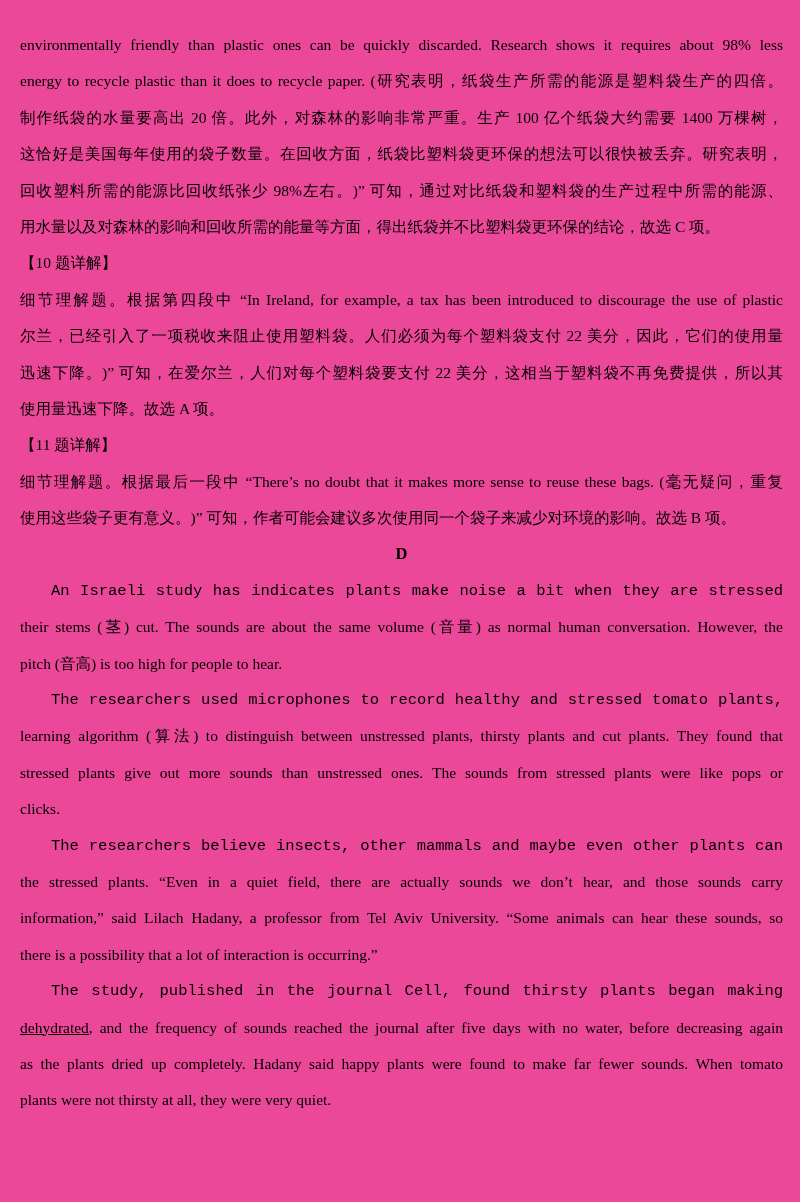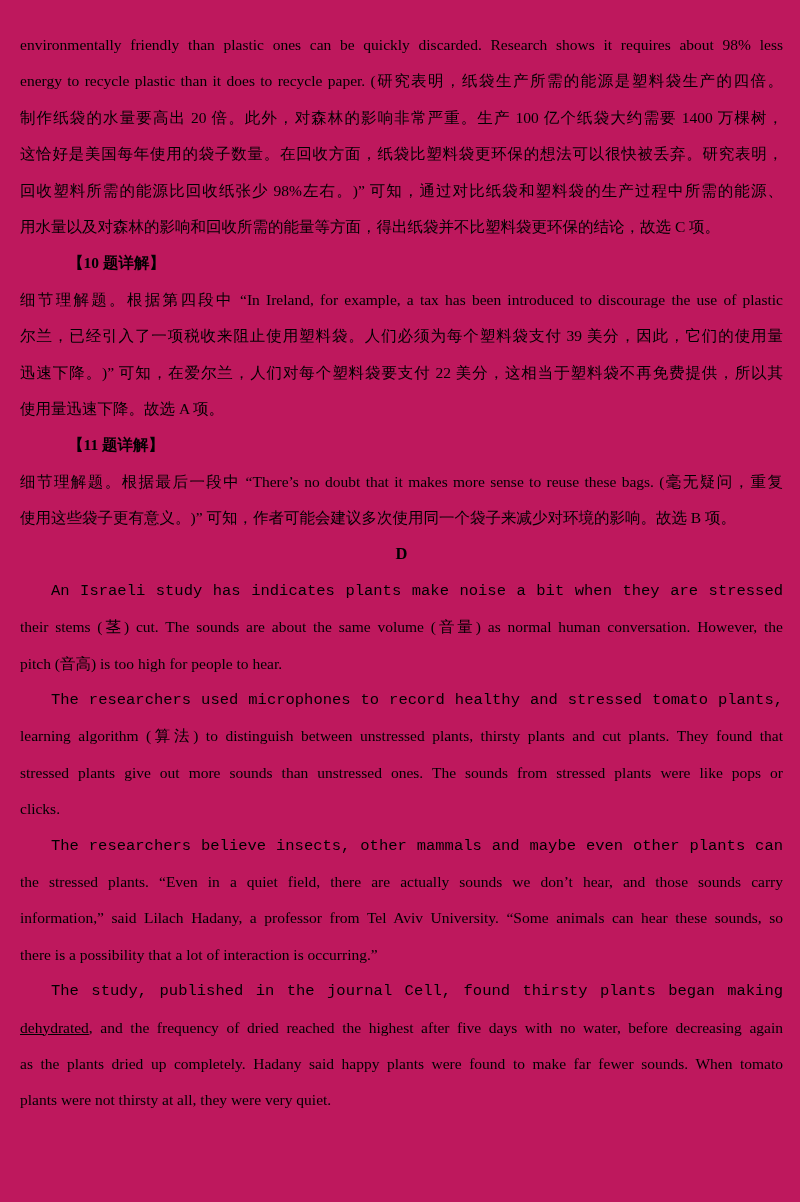--- a/index.html
+++ b/index.html
@@ -10,21 +10,21 @@
   body {
     width: 800px;
     height: 1202px;
     overflow: hidden;
   }
   .page {
     box-sizing: border-box;
     width: 800px;
     height: 1202px;
     padding: 27px 17px 0 20px;
-    background: #be185d;
+    background: #ec4899;
     color: #000000;
     font-family: "Liberation Serif", "DejaVu Serif", serif;
   }
   .line {
     font-size: 15.5px;
     line-height: 36.4px;
     height: 36.4px;
     overflow: hidden;
     text-align: justify;
     color: #000000;
@@ -32,22 +32,21 @@
   
   .j {
     text-align-last: justify;
   }
   
   .ind {
     text-indent: 31px;
     font-family: Liberation Mono, monospace;
   }
   .heading {
-    font-weight: bold;
-    margin-left: 48px;
+    font-weight: normal;
   }
   .section-d {
     font-weight: bold;
     font-size: 16.5px;
     text-align: center;
     text-align-last: center;
   }
   .u {
     text-decoration: underline;
   }
@@ -63,21 +62,21 @@
     <div class="line j">制作纸袋的水量要高出 20 倍。此外，对森林的影响非常严重。生产 100 亿个纸袋大约需要 1400 万棵树，</div>
     <div class="line j">这恰好是美国每年使用的袋子数量。在回收方面，纸袋比塑料袋更环保的想法可以很快被丢弃。研究表明，</div>
     <div class="line j">回收塑料所需的能源比回收纸张少 98%左右。)” 可知，通过对比纸袋和塑料袋的生产过程中所需的能源、</div>
     <div class="line">用水量以及对森林的影响和回收所需的能量等方面，得出纸袋并不比塑料袋更环保的结论，故选 C 项。</div>
   </div>
 
   <div class="line heading">【10 题详解】</div>
 
   <div>
     <div class="line j">细节理解题。根据第四段中 “In Ireland, for example, a tax has been introduced to discourage the use of plastic</div>
-    <div class="line j">尔兰，已经引入了一项税收来阻止使用塑料袋。人们必须为每个塑料袋支付 39 美分，因此，它们的使用量</div>
+    <div class="line j">尔兰，已经引入了一项税收来阻止使用塑料袋。人们必须为每个塑料袋支付 22 美分，因此，它们的使用量</div>
     <div class="line j">迅速下降。)” 可知，在爱尔兰，人们对每个塑料袋要支付 22 美分，这相当于塑料袋不再免费提供，所以其</div>
     <div class="line">使用量迅速下降。故选 A 项。</div>
   </div>
 
   <div class="line heading">【11 题详解】</div>
 
   <div>
     <div class="line j">细节理解题。根据最后一段中 “There’s no doubt that it makes more sense to reuse these bags. (毫无疑问，重复</div>
     <div class="line">使用这些袋子更有意义。)” 可知，作者可能会建议多次使用同一个袋子来减少对环境的影响。故选 B 项。</div>
   </div>
@@ -99,18 +98,18 @@
 
   <div>
     <div class="line j ind">The researchers believe insects, other mammals and maybe even other plants can probably hear the sound of</div>
     <div class="line j">the stressed plants. “Even in a quiet field, there are actually sounds we don’t hear, and those sounds carry</div>
     <div class="line j">information,” said Lilach Hadany, a professor from Tel Aviv University. “Some animals can hear these sounds, so</div>
     <div class="line">there is a possibility that a lot of interaction is occurring.”</div>
   </div>
 
   <div>
     <div class="line j ind">The study, published in the journal Cell, found thirsty plants began making noise before they visibly</div>
-    <div class="line j"><span class="u">dehydrated</span><span>, and the frequency of dried reached the highest after five days with no water, before decreasing again</span></div>
+    <div class="line j"><span class="u">dehydrated</span><span>, and the frequency of sounds reached the journal after five days with no water, before decreasing again</span></div>
     <div class="line j">as the plants dried up completely. Hadany said happy plants were found to make far fewer sounds. When tomato</div>
     <div class="line">plants were not thirsty at all, they were very quiet.</div>
   </div>
 
 </div>
 
 </body></html>

